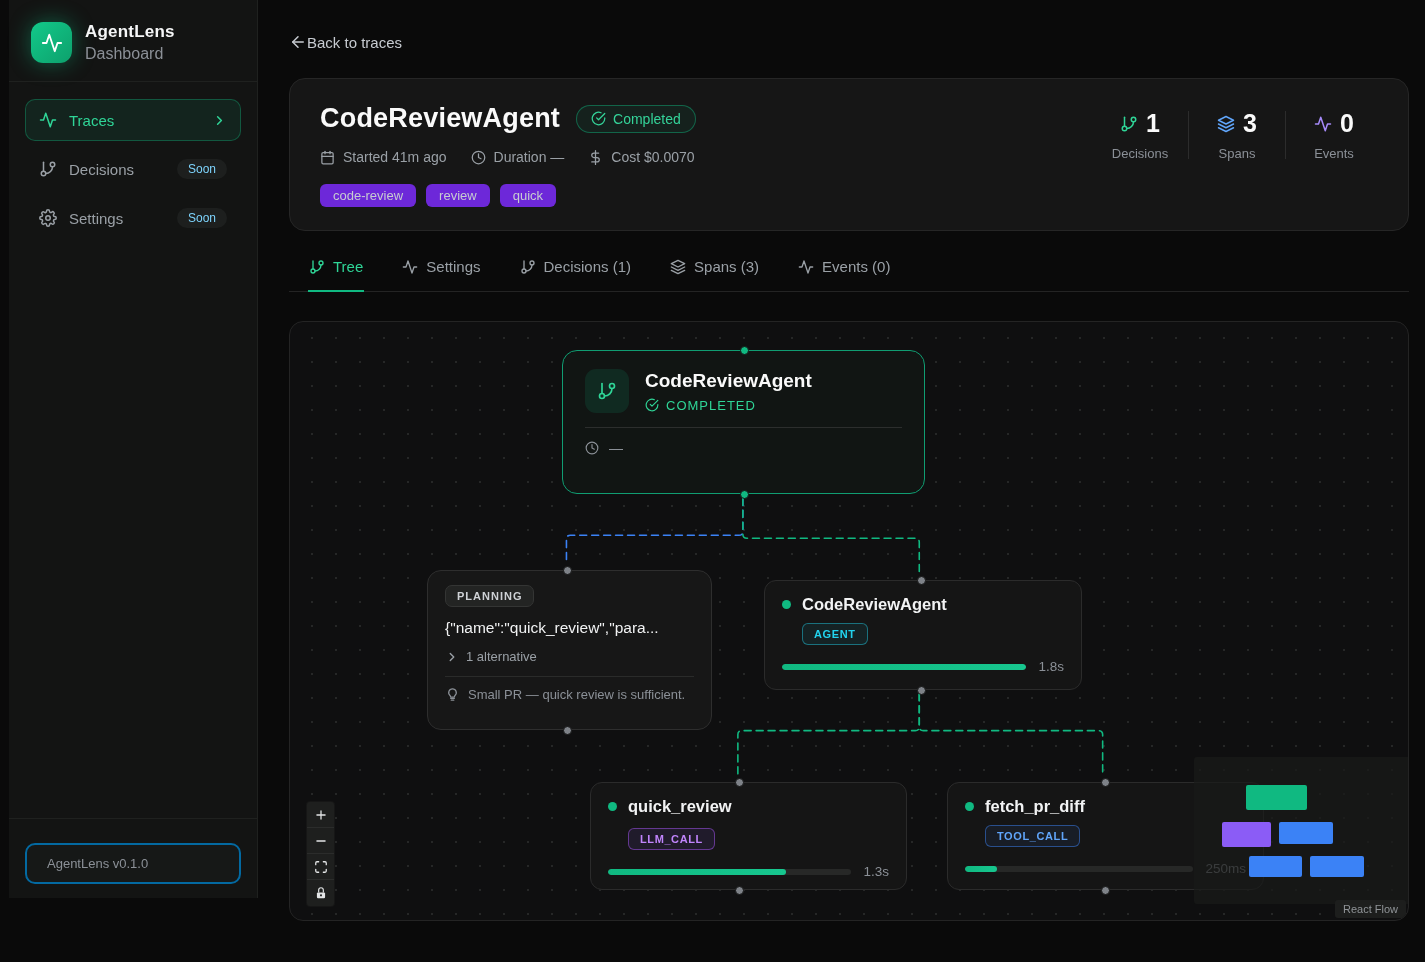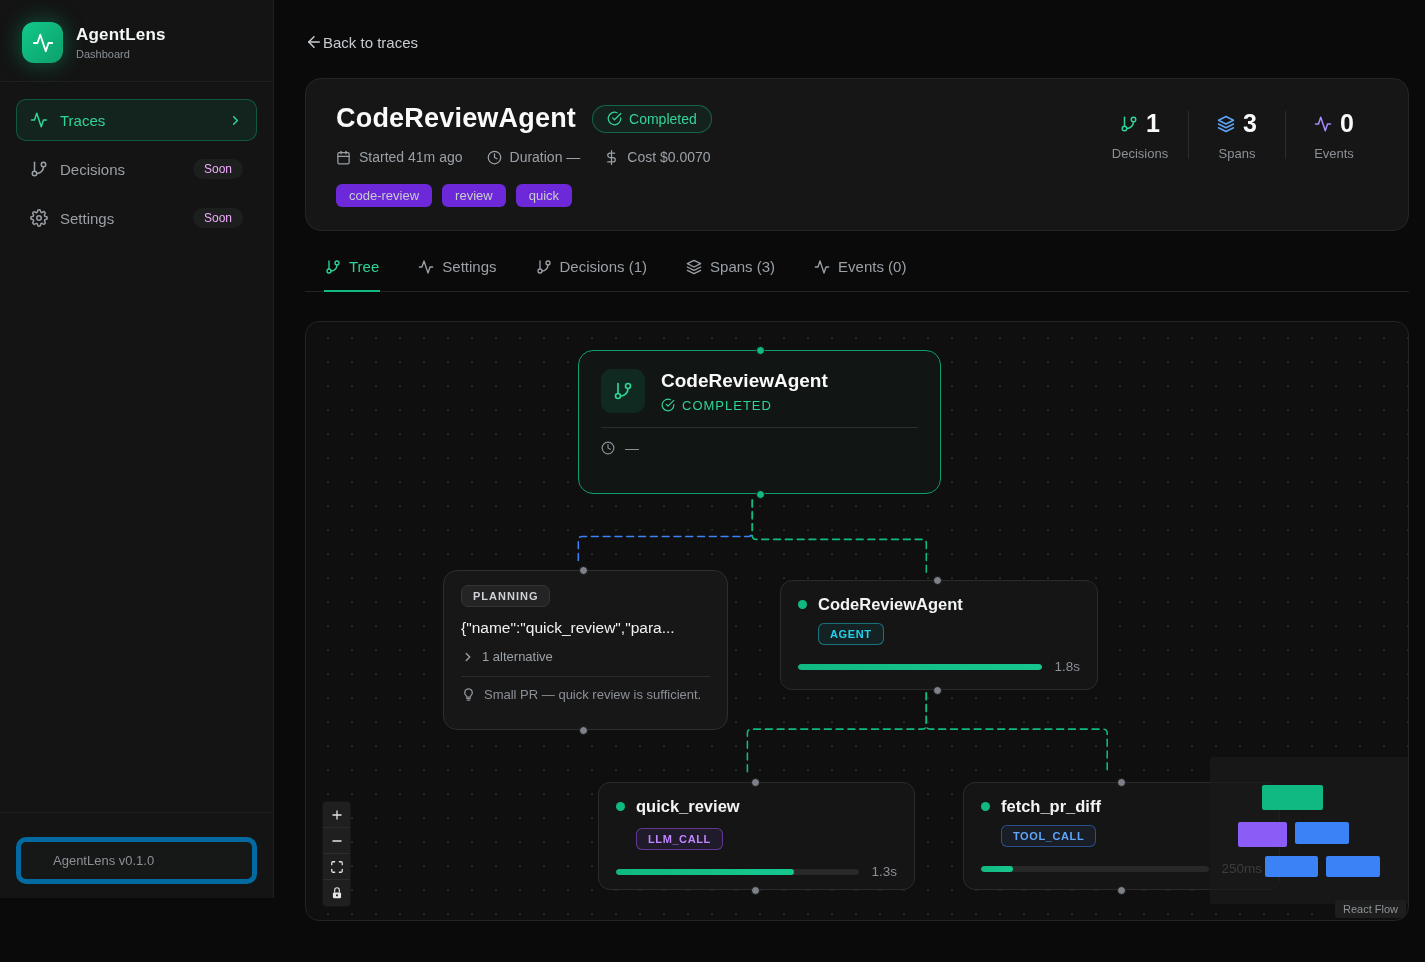--- a/index.html
+++ b/index.html
@@ -1,33 +1,33 @@
 <!DOCTYPE html>
 <html><head>
 <meta charset="utf-8">
 <style>
   * { margin:0; padding:0; box-sizing:border-box; }
   html,body { width:1425px; height:962px; background:#0a0a0a; font-family:"Liberation Sans",sans-serif; color:#e5e7eb; overflow:hidden; }
   .app { display:flex; width:1425px; height:962px; }
 
   
-  .sidebar { width:274px; height:898px; background:#131413; border-right:1px solid #1f211f; display:flex; flex-direction:column; flex:none; }
+  .sidebar { width:249px; height:898px; background:#131413; border-right:1px solid #1f211f; display:flex; flex-direction:column; flex:none;margin-left:9px; }
   .brand { display:flex; align-items:center; gap:13px; padding:22px 20px 18px 22px; }
   .logo { width:41px; height:41px; border-radius:12px; background:linear-gradient(135deg,#12c98a,#0da06c); display:flex; align-items:center; justify-content:center; color:#ffffff; box-shadow:0 0 22px rgba(16,185,129,.45); }
   .brand-name { font-size:17px; font-weight:700; color:#f5f6f7; letter-spacing:.2px; }
-  .brand-sub { font-size:11px; color:#8b9097; margin-top:3px; }
+  .brand-sub { font-size:16px; color:#8b9097; margin-top:3px; }
   .side-div { height:1px; background:#1f211f; }
   .nav { padding:17px 16px; display:flex; flex-direction:column; gap:7px; }
   .nav-item { display:flex; align-items:center; gap:12px; height:42px; padding:16px 13px; border-radius:10px; font-size:15px; color:#9aa0a6; cursor:pointer; border:1px solid transparent; }
   .nav-item.active { background:rgba(16,185,129,.10); border:1px solid rgba(16,185,129,.35); color:#2fd597; }
   .nav-item .grow { flex:1; }
-  .soon { background:#1d1f1e; color:#f0abfc; font-size:12px; padding:3px 11px; border-radius:999px; }
+  .soon { background:#1d1f1e; color:#7dd3fc; font-size:12px; padding:3px 11px; border-radius:999px; }
   .side-spacer { flex:1; }
   .side-footer { border-top:1px solid #1f211f; padding:24px 16px 14px 16px; }
-  .version-box { border:5px solid #0369a1; border-radius:10px; padding:11px 32px; font-size:13px; color:#8b9097; background:#161817; }
+  .version-box { border:2px solid #0369a1; border-radius:10px; padding:11px 20px; font-size:13px; color:#8b9097; background:#161817; }
 
   
   .main { flex:1; position:relative; padding:0 16px 0 31px; }
   .back-row { display:flex; align-items:center; margin-top:33px; font-size:15px; color:#c7cbd1; cursor:pointer; width:fit-content; }
 
   .header-card { margin-top:27px; height:153px; background:#161616; border:1px solid #262626; border-radius:16px; padding:24px 30px; display:flex; justify-content:space-between; }
   .title-row { display:flex; align-items:center; gap:16px; }
   .trace-title { font-size:27px; font-weight:700; color:#fafafa; letter-spacing:.2px; }
   .badge-completed { display:flex; align-items:center; gap:7px; border:1px solid rgba(16,185,129,.45); background:rgba(16,185,129,.07); color:#34d399; font-size:14px; padding:5px 14px; border-radius:999px; }
   .meta-row { display:flex; align-items:center; gap:24px; margin-top:15px; font-size:14px; color:#9aa0a6; }
@@ -64,21 +64,21 @@
 
   .decision-node { left:137px; top:248px; width:285px; height:160px; background:#171717; border:1px solid #2e2e2e; border-radius:14px; padding:14px 17px 12px; }
   .dn-badge { display:inline-block; background:#232423; border:1px solid #343534; color:#cfd2d6; font-size:11px; letter-spacing:1px; padding:4px 11px; border-radius:7px; font-weight:600; }
   .dn-value { margin-top:12px; font-size:15.5px; color:#f1f2f3; font-weight:500; white-space:nowrap; }
   .dn-alt { display:flex; align-items:center; gap:7px; margin-top:12px; font-size:13px; color:#9aa0a6; cursor:pointer; }
   .dn-div { height:1px; background:#2a2b2a; margin:12px 0 10px; }
   .dn-reason { display:flex; align-items:center; gap:8px; font-size:13px; color:#8b9097; }
 
   .span-node { background:#151515; border:1px solid #2b2b2b; border-radius:12px; padding:14px 17px 16px; }
   .span-agent { left:474px; top:258px; width:318px; height:110px; }
-  .span-quick { left:292px; top:460px; width:317px; height:108px; }
+  .span-quick { left:300px; top:460px; width:317px; height:108px; }
   .span-fetch { left:657px; top:460px; width:317px; height:108px; }
   .sn-head { display:flex; align-items:center; gap:11px; }
   .sn-dot { width:9px; height:9px; border-radius:50%; background:#10b981; flex:none; }
   .sn-title { font-size:16.5px; font-weight:700; color:#f2f3f4; }
   .sn-badge { display:inline-block; margin:9px 0 0 20px; font-size:11px; font-weight:700; letter-spacing:.6px; padding:4px 11px; border-radius:6px; border:1px solid; }
   .sn-bar-row { display:flex; align-items:center; gap:12px; margin-top:14px; }
   .sn-track { flex:1; height:6px; border-radius:3px; background:#272827; overflow:hidden; }
   .sn-fill { height:100%; border-radius:3px; background:linear-gradient(90deg,#10b981,#17c78f); }
   .sn-dur { font-size:13.5px; color:#8b9097; flex:none; }
 

